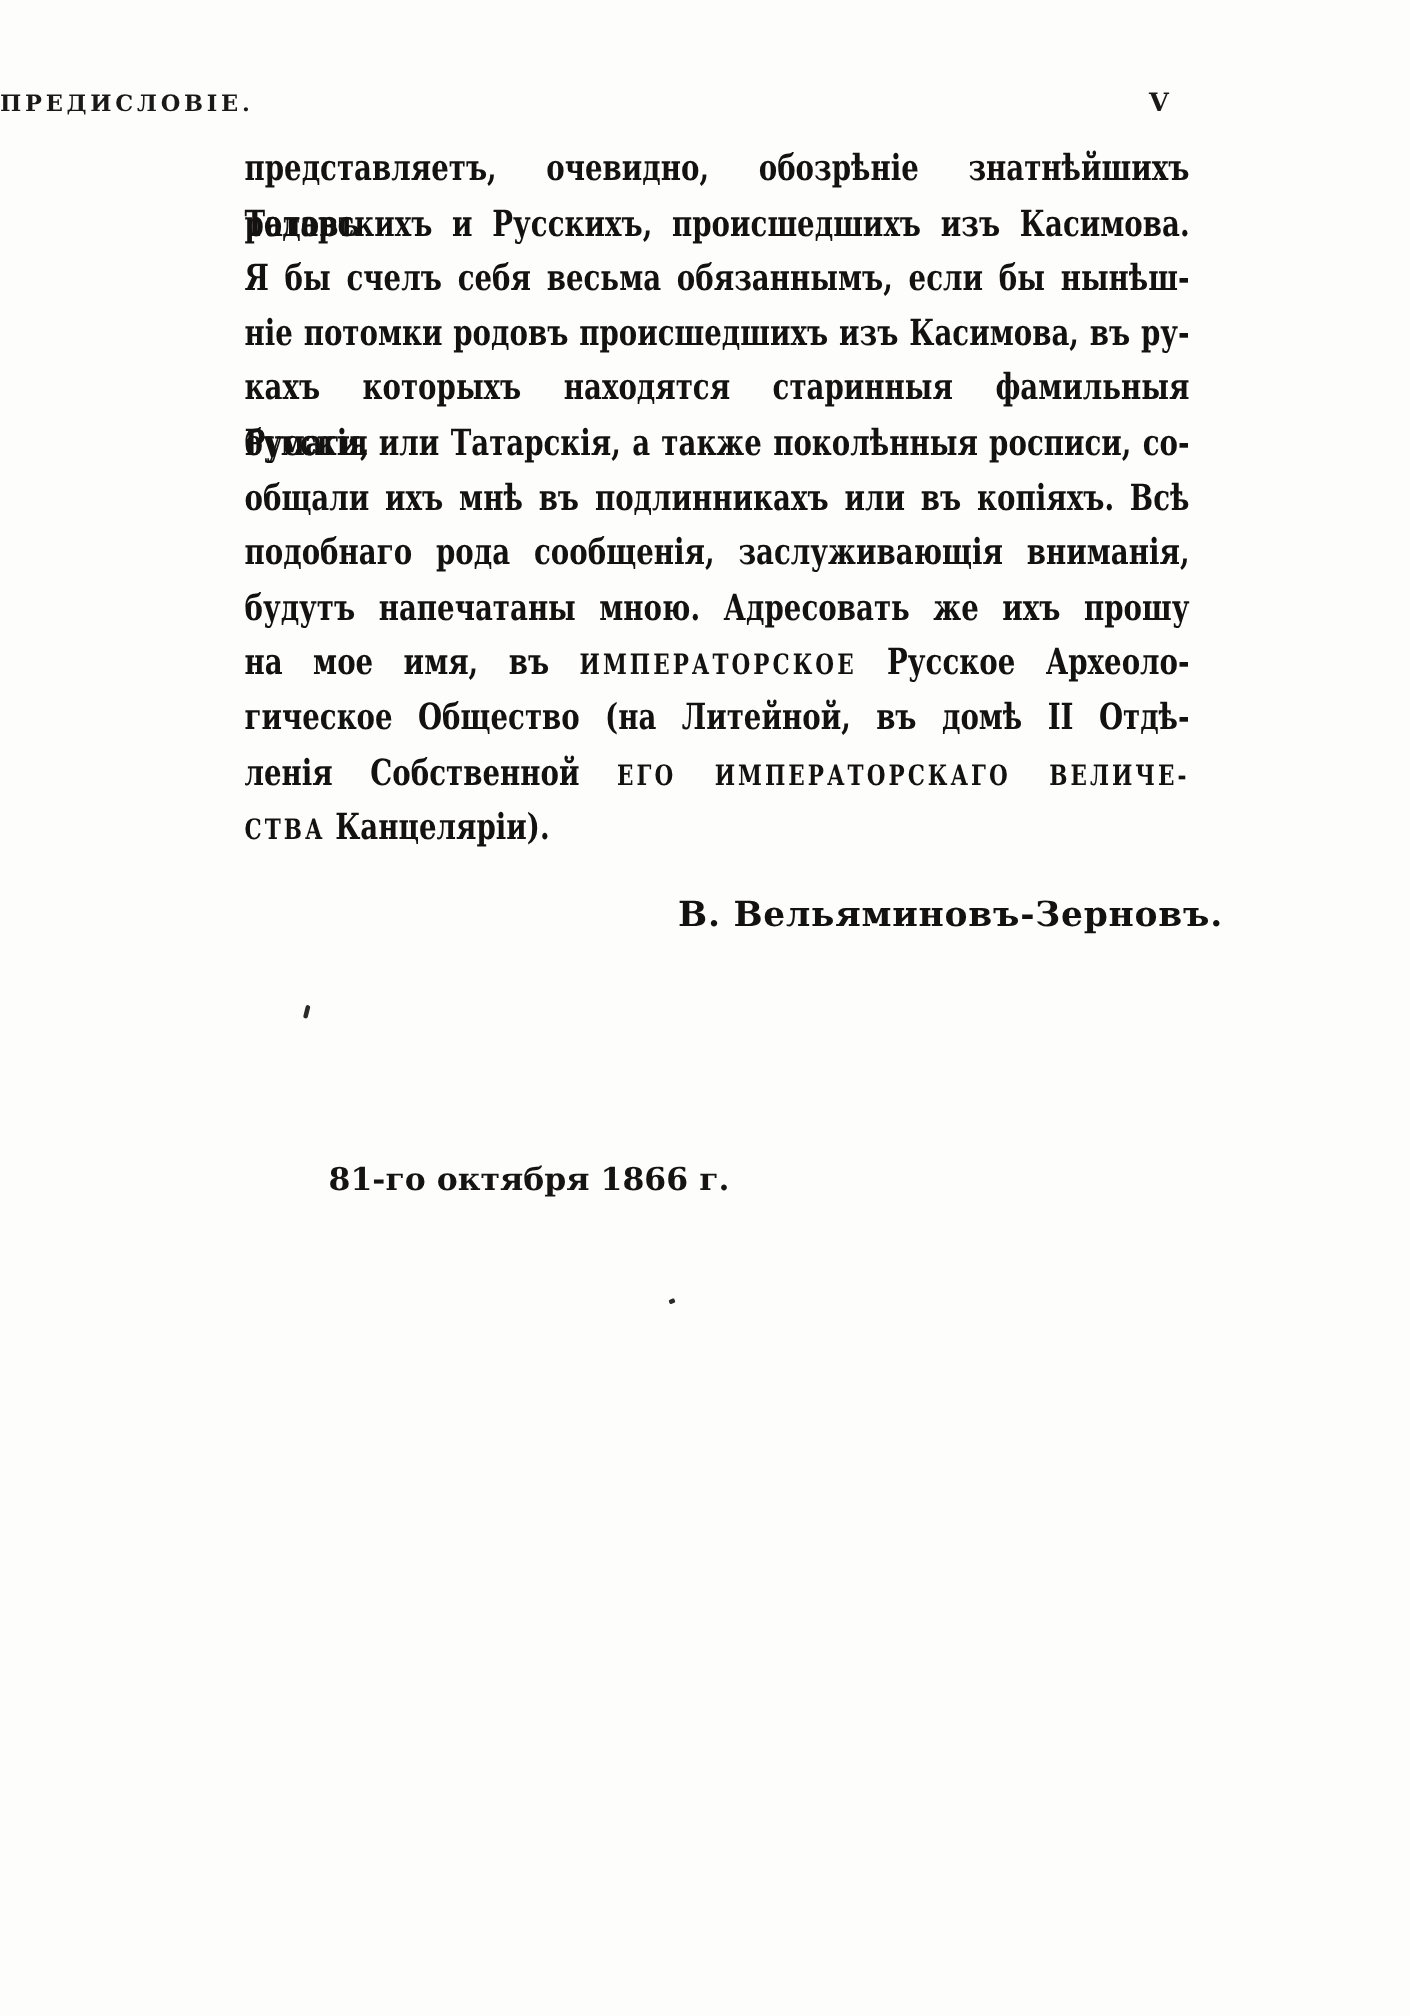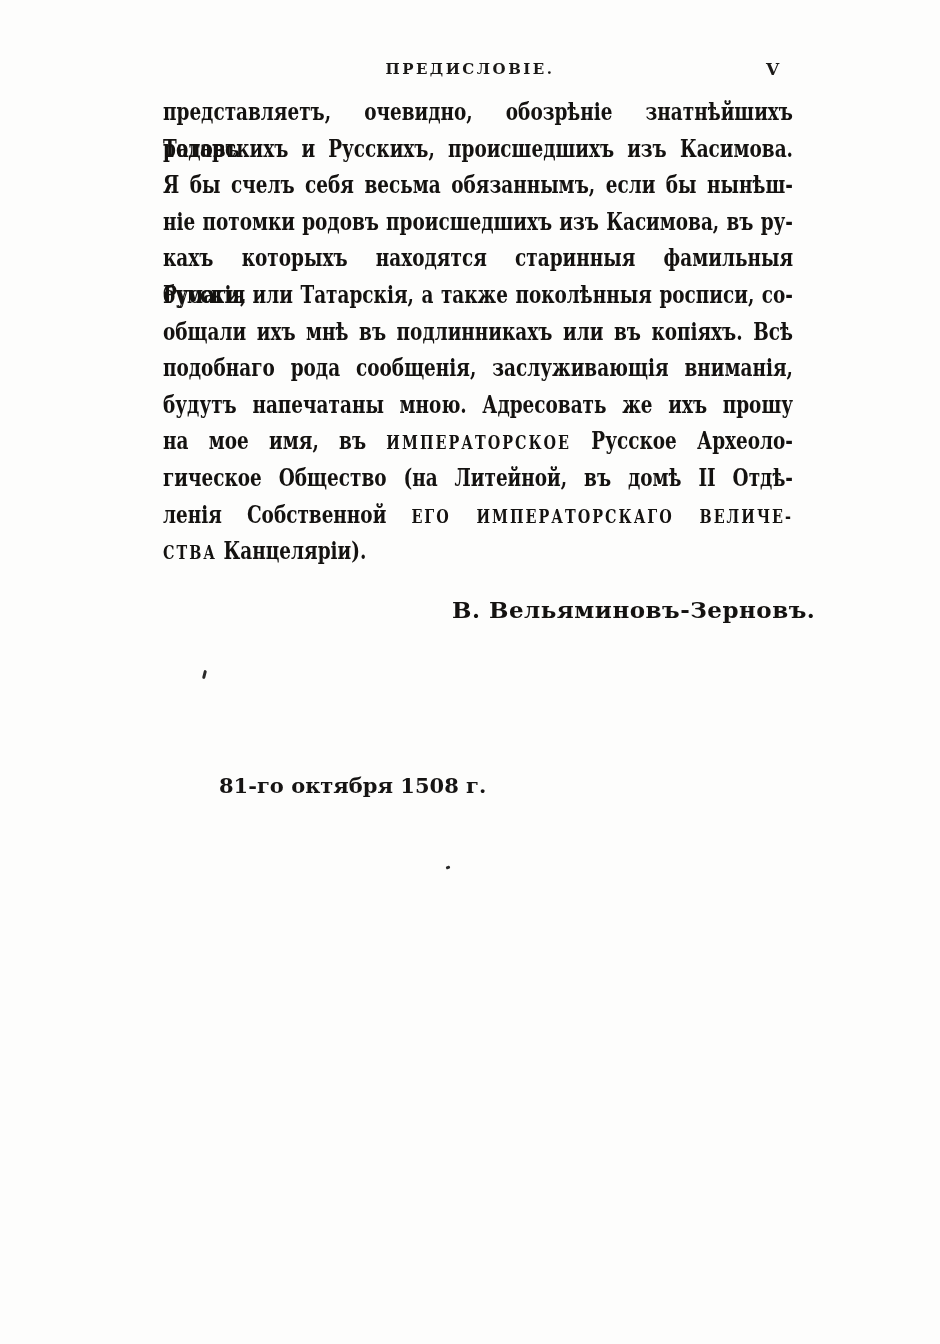--- a/index.html
+++ b/index.html
@@ -15,21 +15,20 @@
     background: #fdfdfc;
     overflow: hidden;
     font-family: "DejaVu Serif", "Liberation Serif", serif;
     color: #161413;
   }
   .running-head {
     position: absolute;
     top: 60px;
     left: 0;
     width: 940px;
-    text-align: center;
     font-size: 15px;
     font-weight: bold;
     letter-spacing: 2.5px;
     color: #1b1917;
   }
   .page-number {
     position: absolute;
     top: 59px;
     left: 766px;
     font-size: 17px;
@@ -131,19 +130,19 @@
       <div class="line"><span>будутъ напечатаны мною. Адресовать же ихъ прошу</span></div>
       <div class="line"><span>на мое имя, въ </span><span class="caps">Императорское</span><span> Русское Археоло-</span></div>
       <div class="line"><span>гическое Общество (на Литейной, въ домѣ II Отдѣ-</span></div>
       <div class="line"><span>ленія Собственной </span><span class="caps">Его Императорскаго Величе-</span></div>
       <div class="line nojust"><span class="caps">ства</span><span> Канцеляріи).</span></div>
     </div>
 
   <div class="signature">В. Вельяминовъ-Зерновъ.</div>
 
   <div class="colophon">
-    <div class="date">81-го октября 1508 г.</div>
+    <div class="date">81-го октября 1866 г.</div>
   </div>
 
   <div class="speck speck-1"></div>
   <div class="speck speck-2"></div>
 
 </div>
 
 </body></html>

